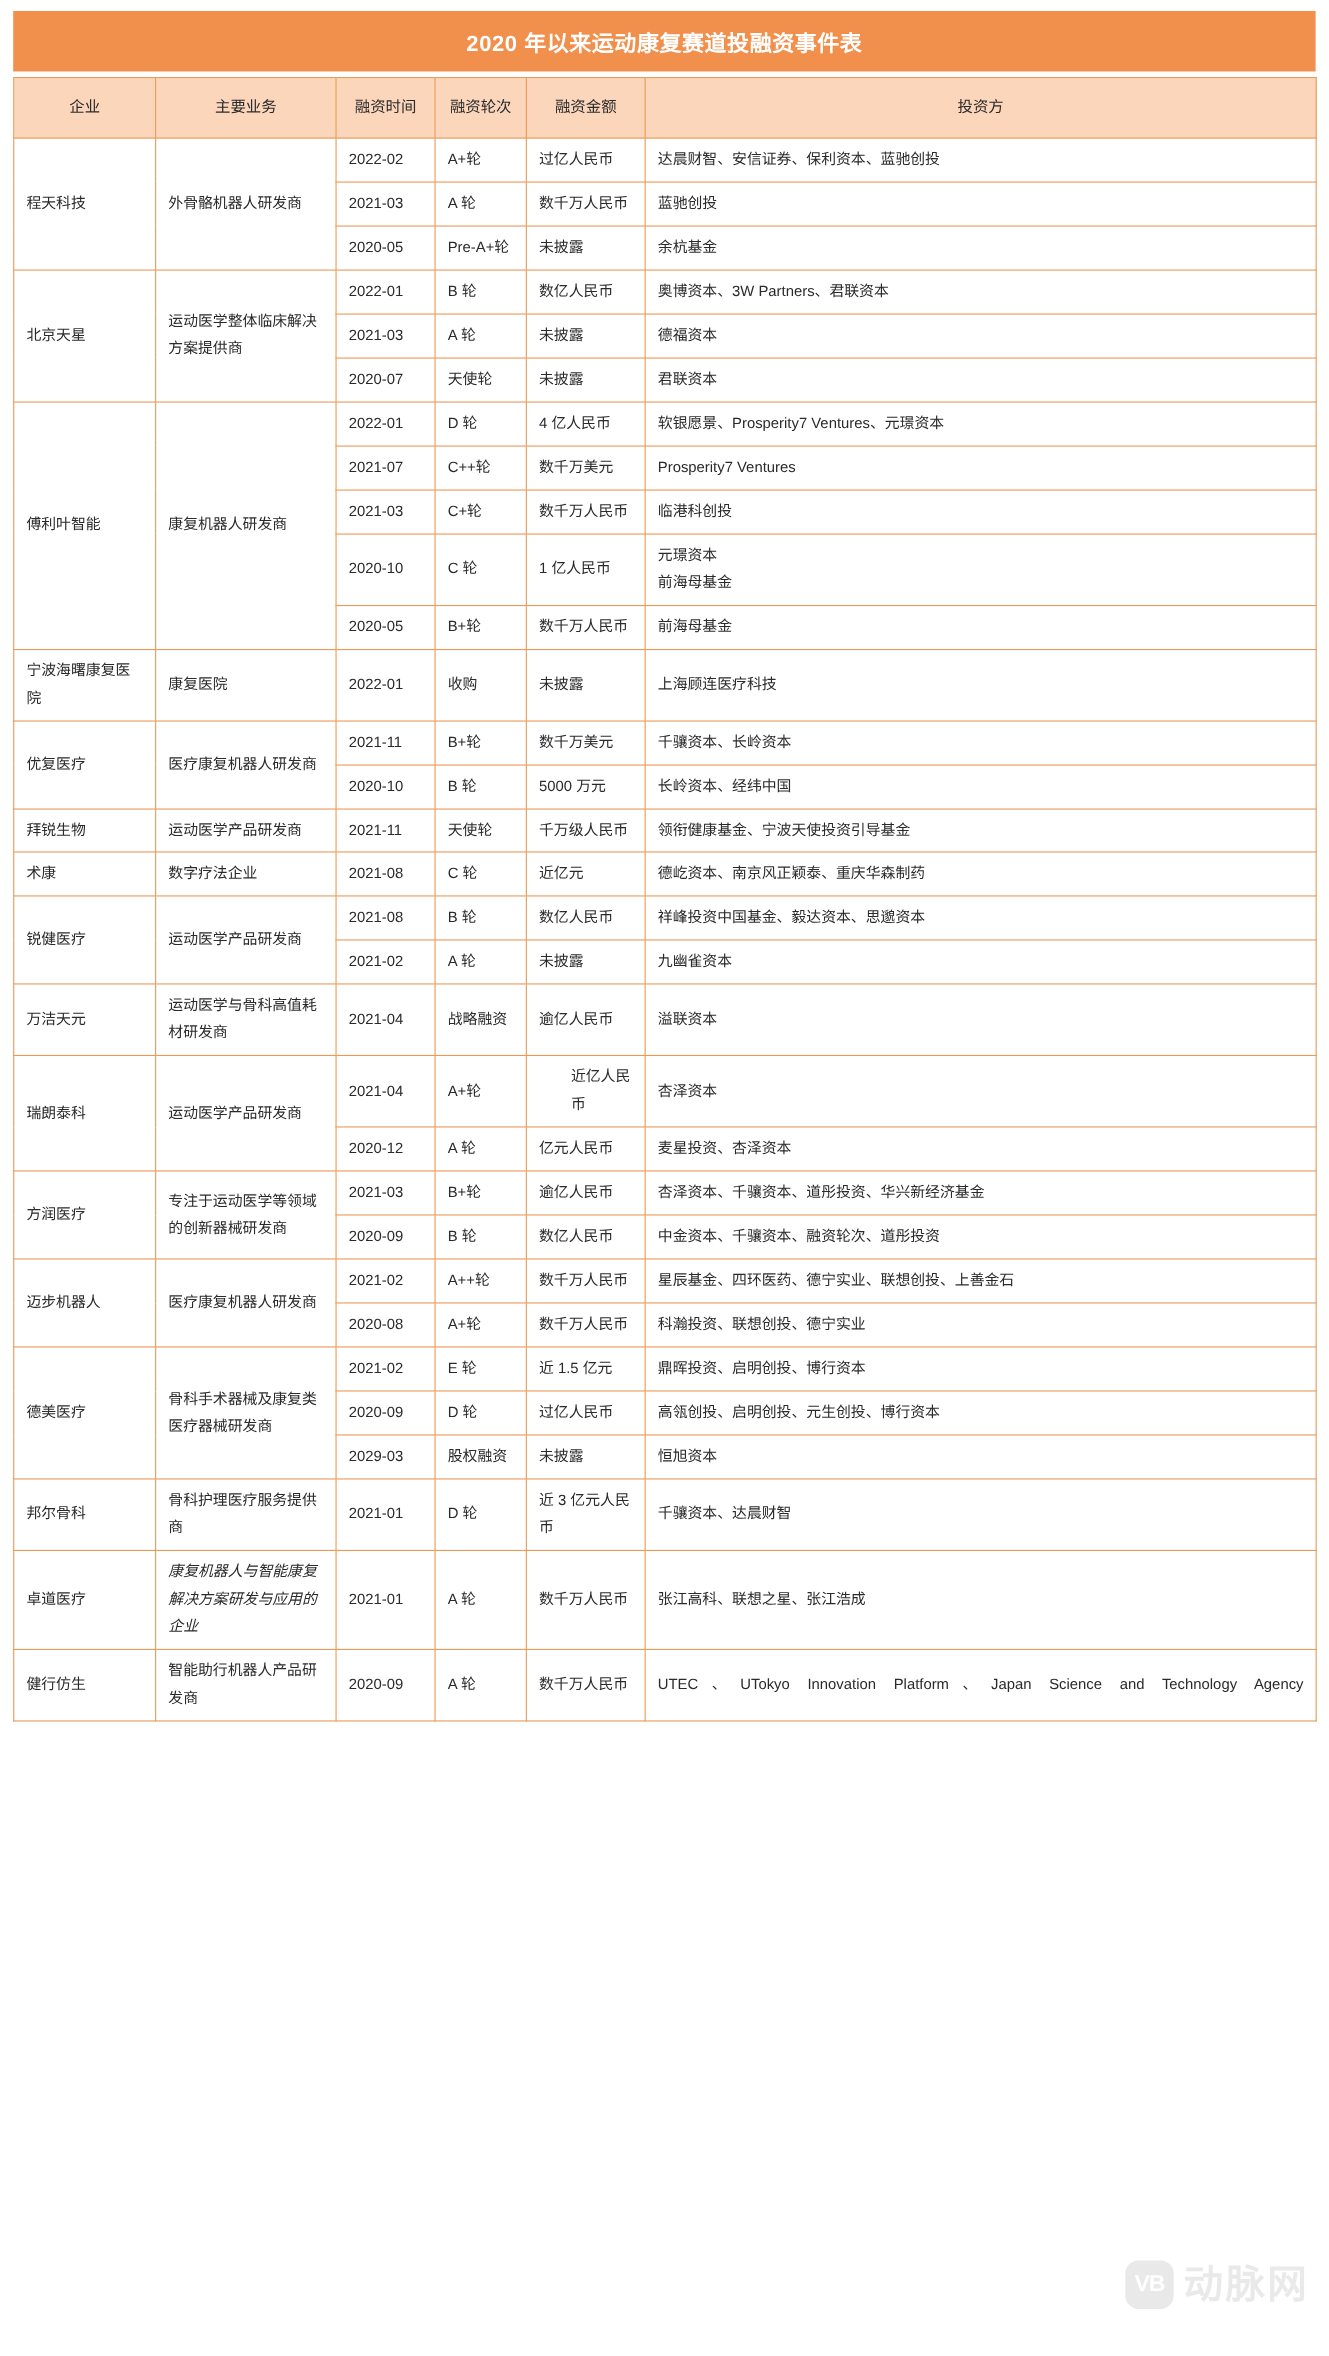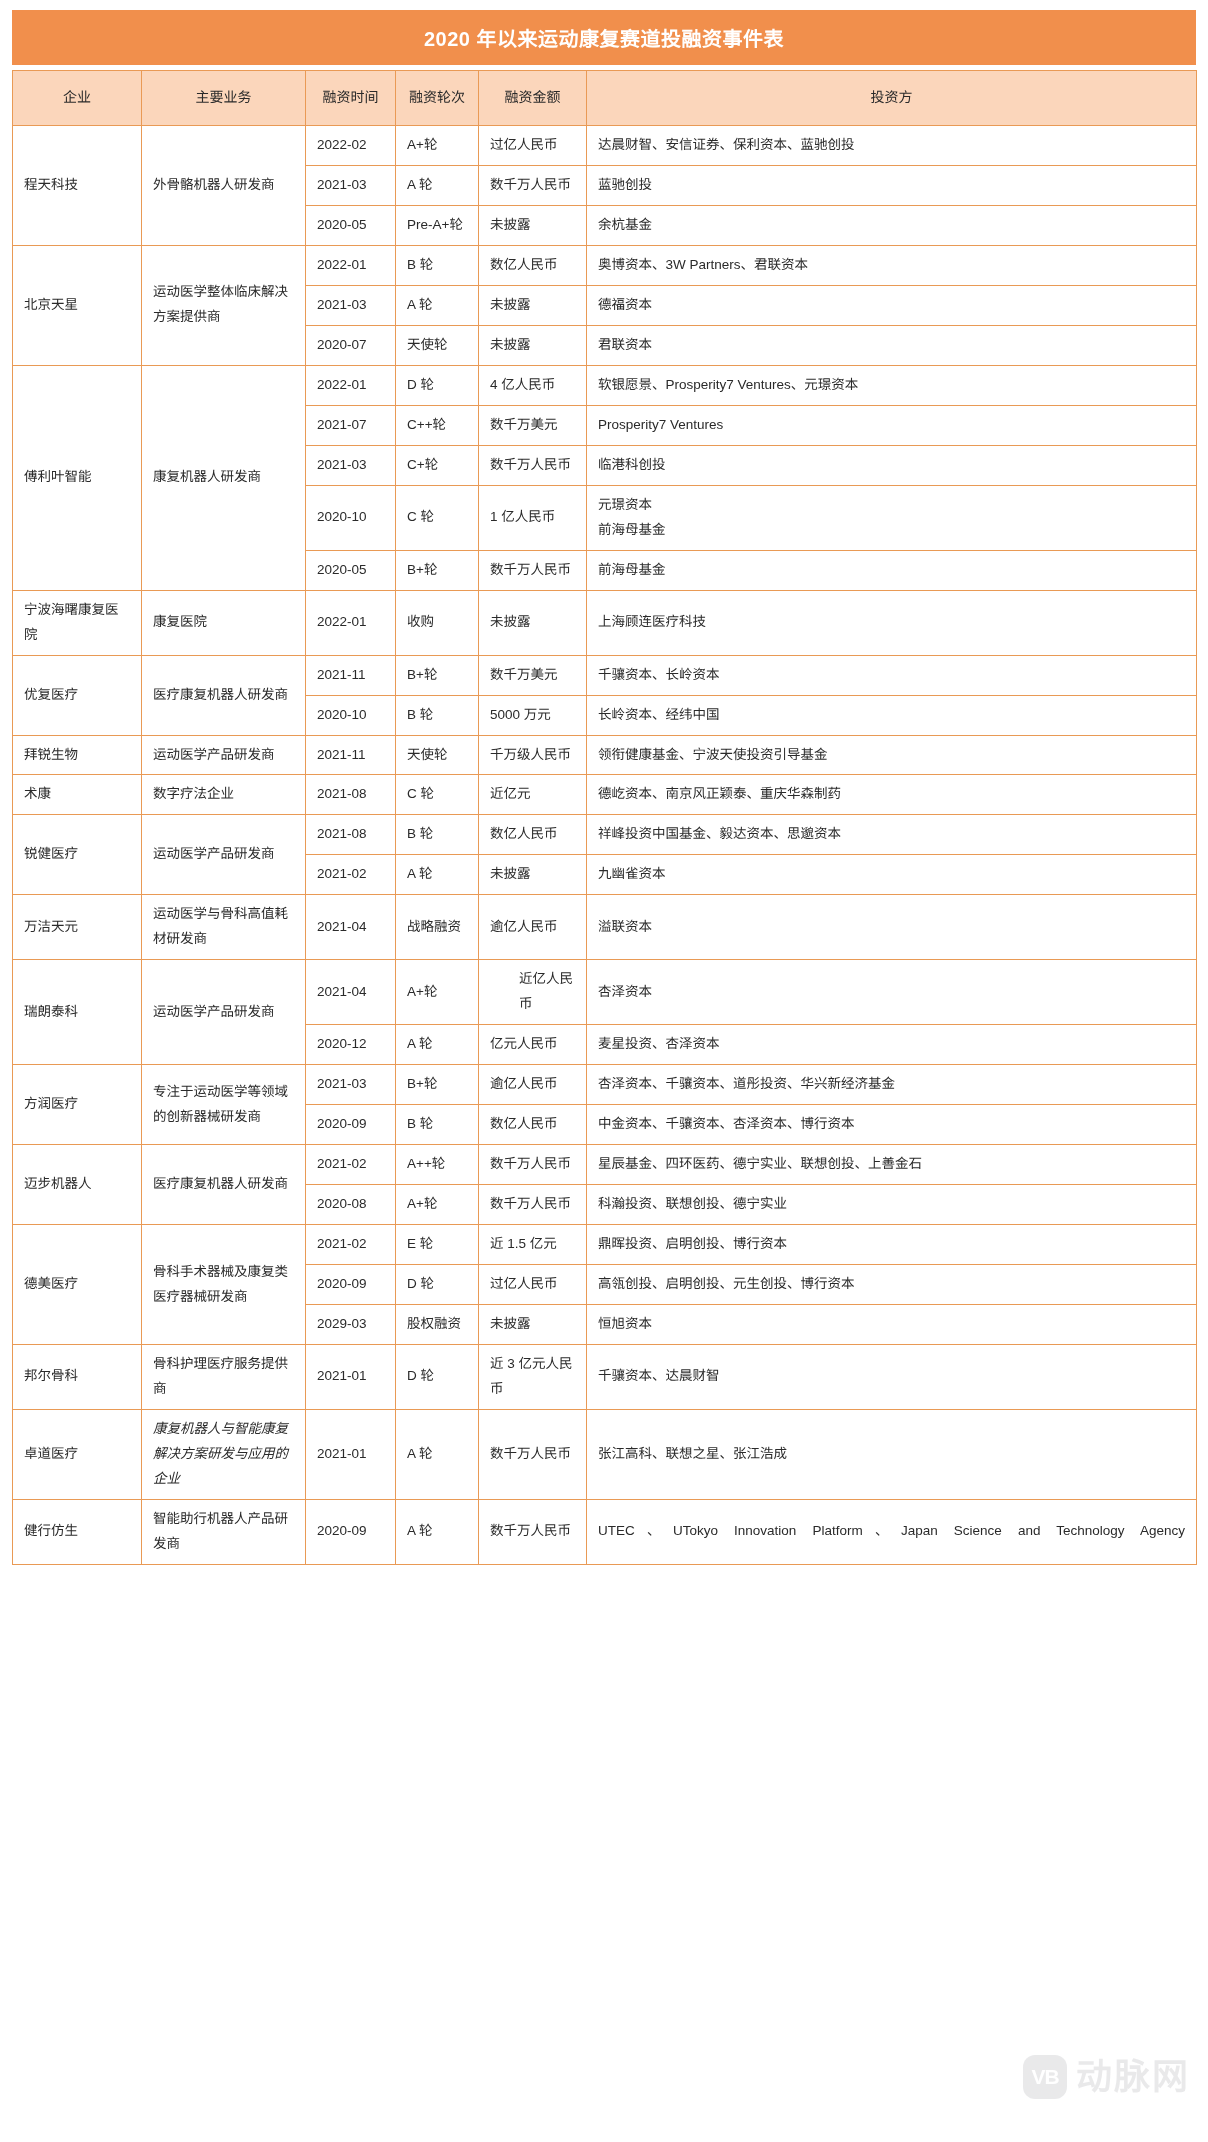--- a/index.html
+++ b/index.html
@@ -328,21 +328,21 @@
           <td class="business" rowspan="2" style="border-color: rgb(233, 154, 85);">专注于运动医学等领域的创新器械研发商</td>
           <td class="date" style="border-color: rgb(233, 154, 85);">2021-03</td>
           <td class="round" style="border-color: rgb(233, 154, 85);">B+轮</td>
           <td class="amount" style="border-color: rgb(233, 154, 85);">逾亿人民币</td>
           <td class="investor" style="border-color: rgb(233, 154, 85);">杏泽资本、千骧资本、道彤投资、华兴新经济基金</td>
         </tr>
         <tr>
           <td class="date" style="border-color: rgb(233, 154, 85);">2020-09</td>
           <td class="round" style="border-color: rgb(233, 154, 85);">B 轮</td>
           <td class="amount" style="border-color: rgb(233, 154, 85);">数亿人民币</td>
-          <td class="investor" style="border-color: rgb(233, 154, 85);">中金资本、千骧资本、杏泽资本、博行资本</td>
+          <td class="investor" style="border-color: rgb(233, 154, 85);">中金资本、千骧资本、融资轮次、道彤投资</td>
         </tr>
         <tr>
           <td class="company" rowspan="2" style="border-color: rgb(233, 154, 85);">迈步机器人</td>
           <td class="business" rowspan="2" style="border-color: rgb(233, 154, 85);">医疗康复机器人研发商</td>
           <td class="date" style="border-color: rgb(233, 154, 85);">2021-02</td>
           <td class="round" style="border-color: rgb(233, 154, 85);">A++轮</td>
           <td class="amount" style="border-color: rgb(233, 154, 85);">数千万人民币</td>
           <td class="investor" style="border-color: rgb(233, 154, 85);">星辰基金、四环医药、德宁实业、联想创投、上善金石</td>
         </tr>
         <tr>

